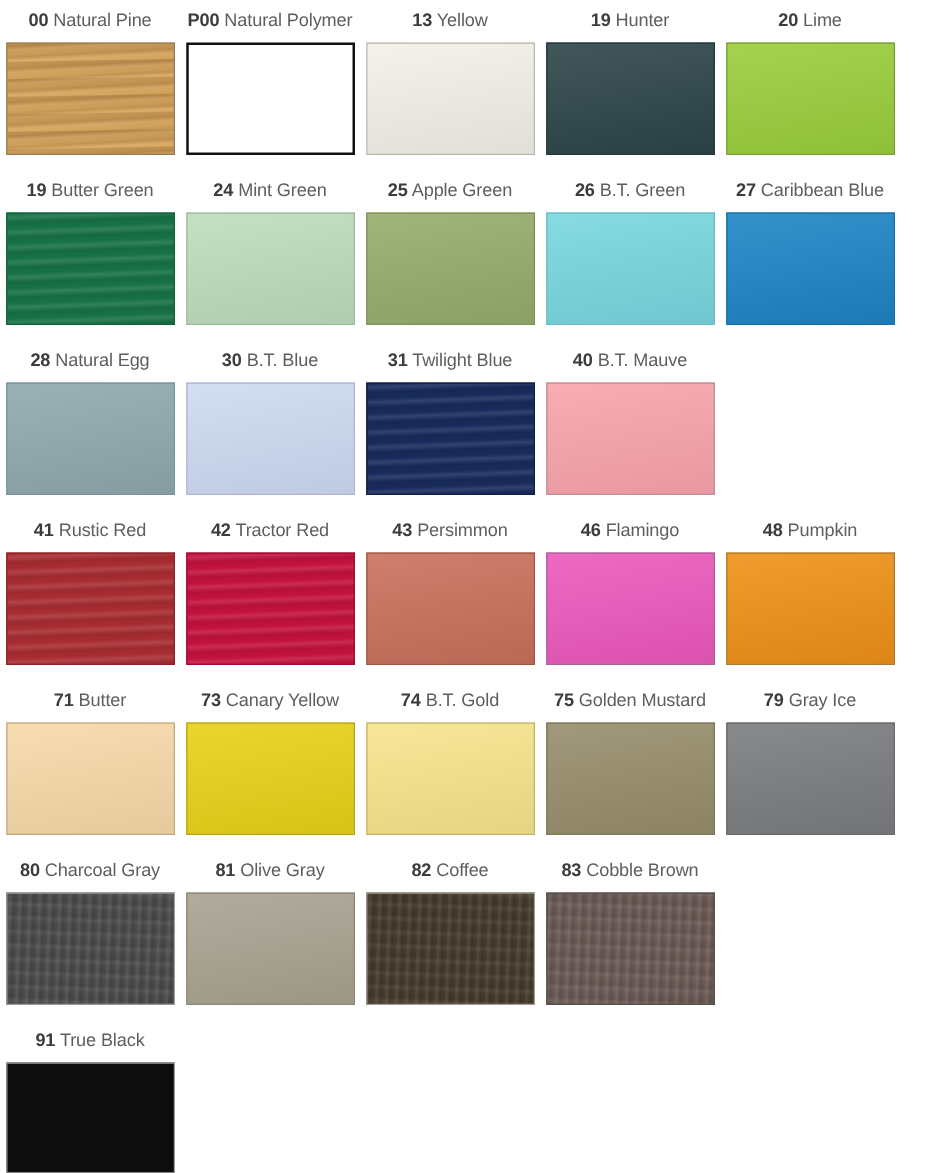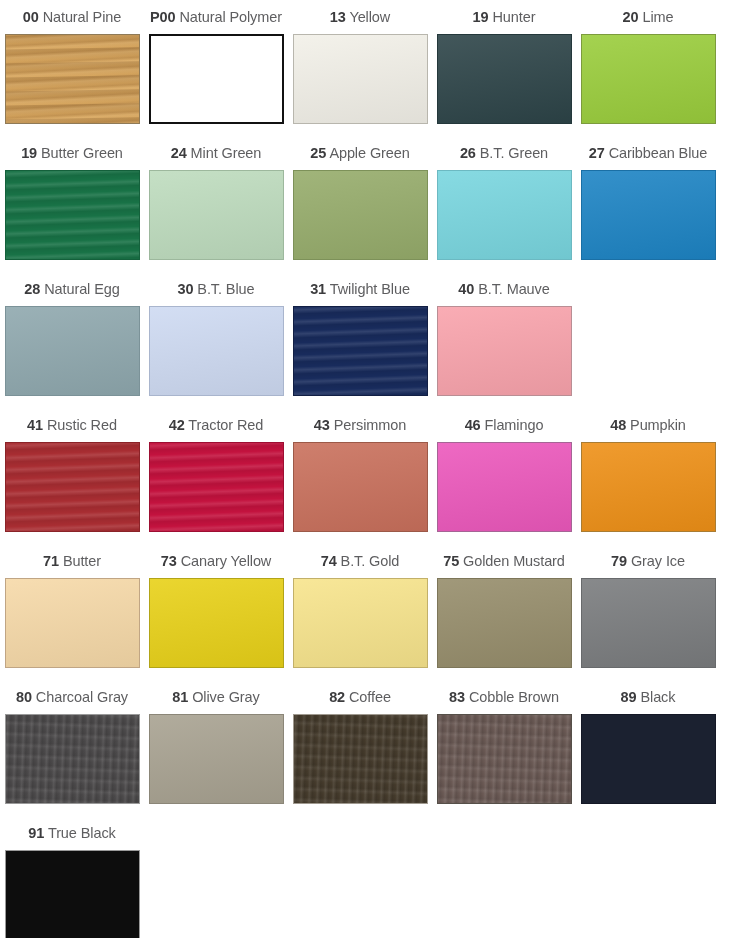--- a/index.html
+++ b/index.html
@@ -295,26 +295,20 @@
         <div class="swatch-chip tex-stone" style="background: rgb(69, 59, 44); border-color: rgb(160, 154, 144);">
           <div class="grain"></div>
         </div>
       </div>
       <div class="swatch-cell">
         <div class="swatch-label"><span class="code">83</span> <span class="name">Cobble Brown</span></div>
         <div class="swatch-chip tex-stone" style="background: rgb(107, 90, 85); border-color: rgb(86, 80, 73);">
           <div class="grain"></div>
         </div>
       </div>
-      <div class="swatch-cell">
-        <div class="swatch-label"><span class="code">89</span> <span class="name">Black</span></div>
-        <div class="swatch-chip tex-flat" style="background: rgb(27, 33, 48); border-color: rgb(20, 24, 38);">
-          <div class="grain"></div>
-        </div>
-      </div>
     </div>
     <div class="swatch-row">
       <div class="swatch-cell">
         <div class="swatch-label"><span class="code">91</span> <span class="name">True Black</span></div>
         <div class="swatch-chip tex-flat" style="background: rgb(13, 13, 13); border-color: rgb(154, 154, 154);">
           <div class="grain"></div>
         </div>
       </div>
       <div class="swatch-cell"></div>
       <div class="swatch-cell"></div>

